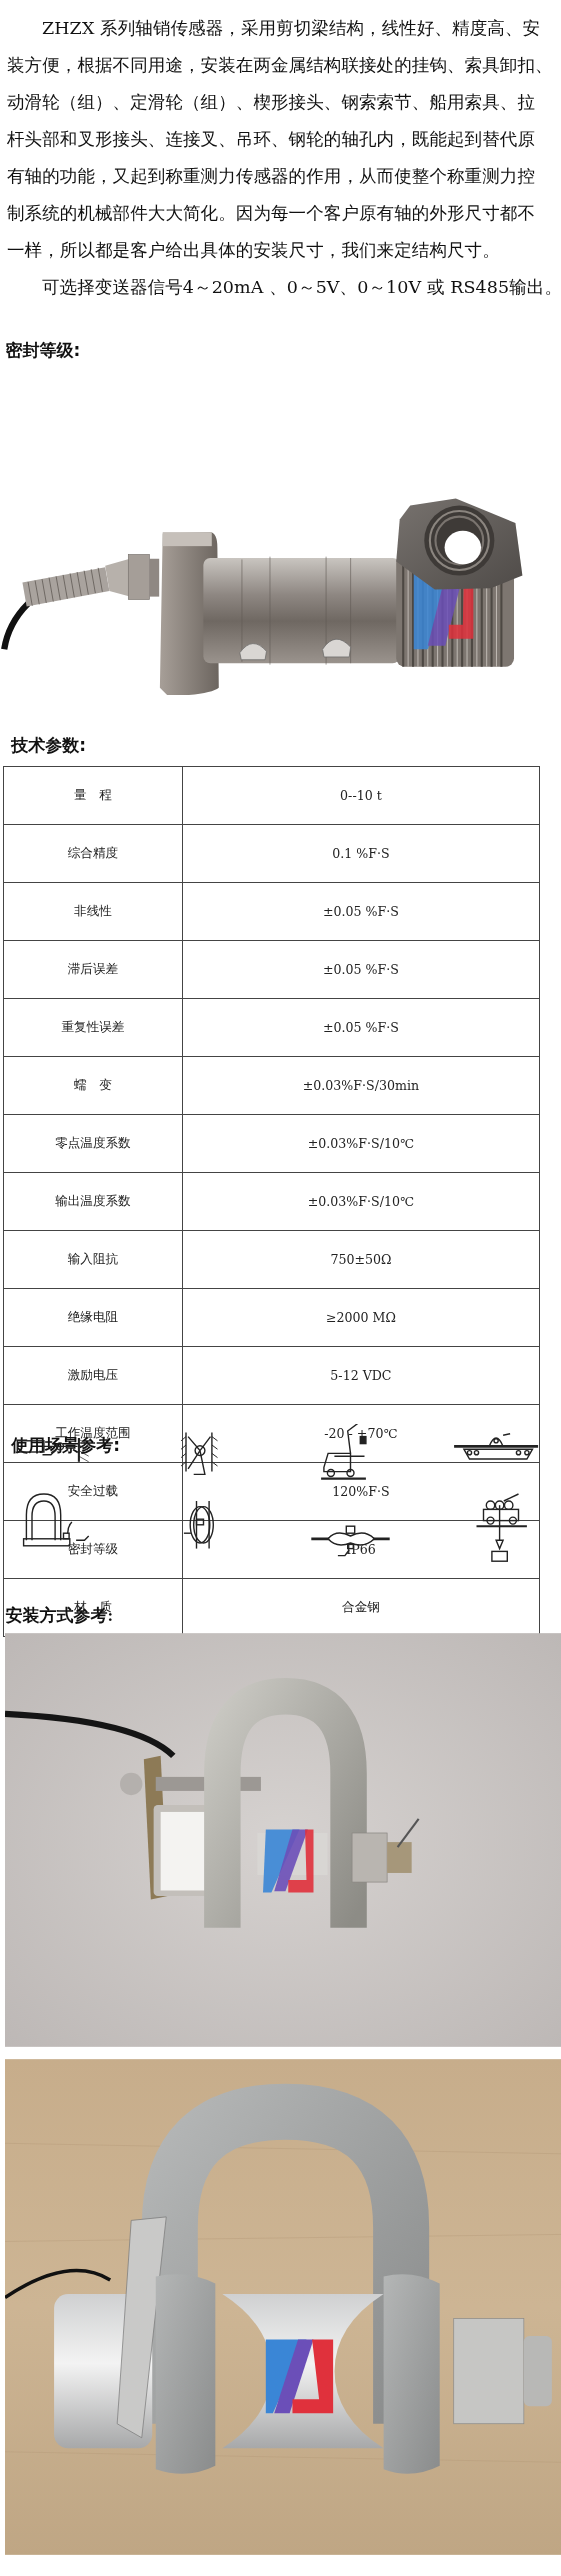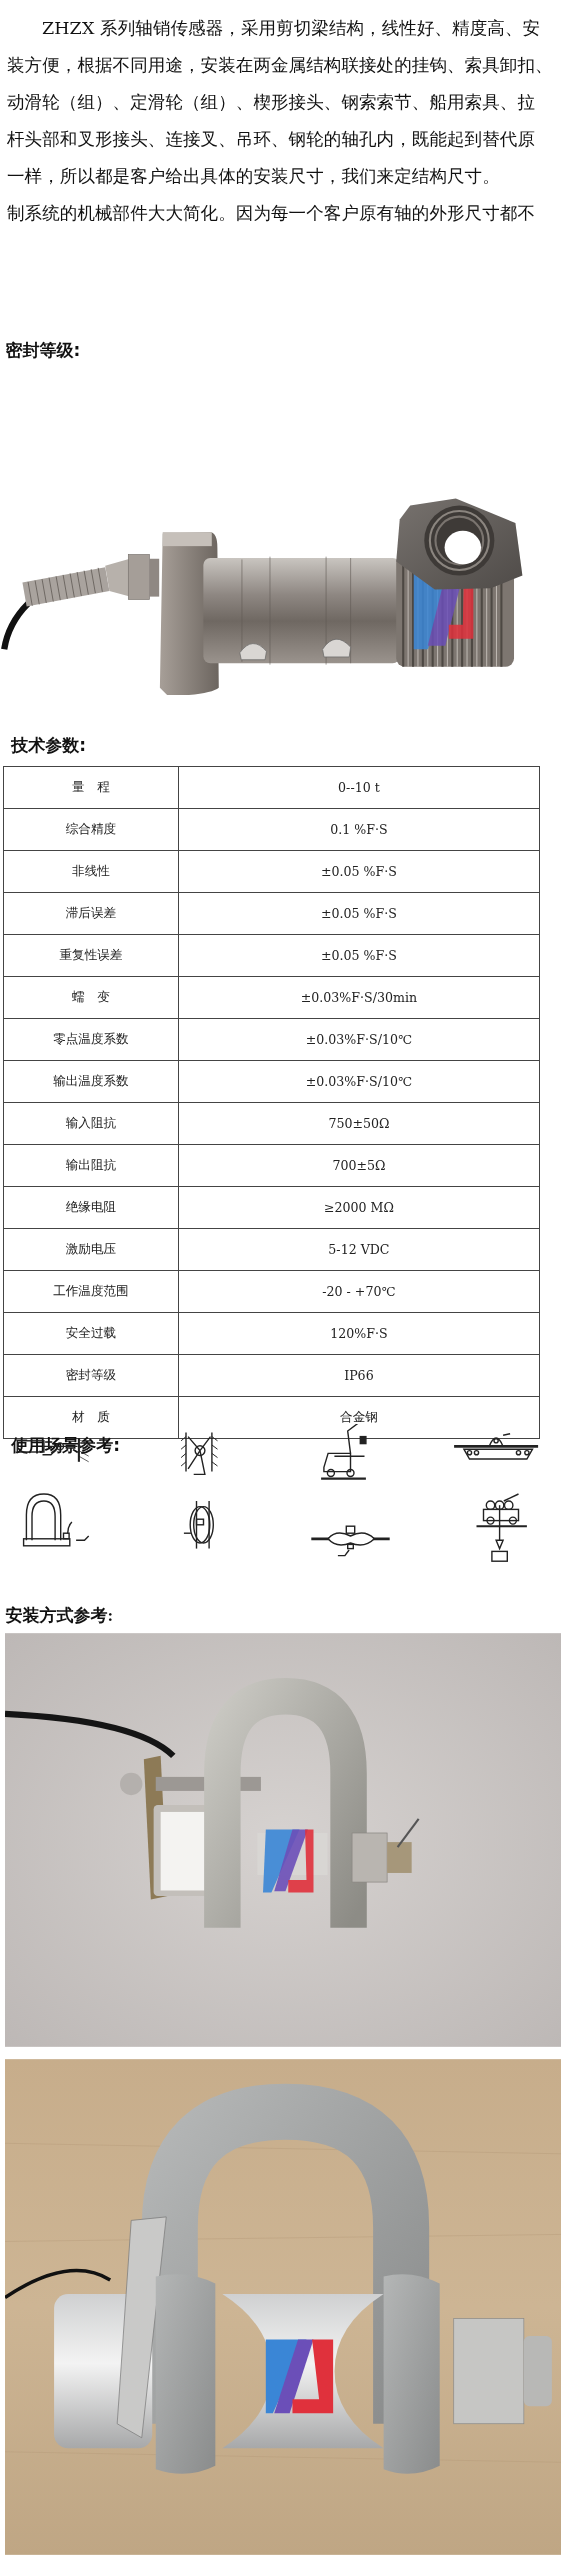--- a/index.html
+++ b/index.html
@@ -14,41 +14,43 @@
 
   .heading { font-family: "DejaVu Sans", "Liberation Sans", sans-serif; font-weight: bold;
              font-size: 17px; color: #111; line-height: 21px; }
 
   
   .photo-sensor { left: 0; top: 365px; width: 561px; height: 330px; }
 
   
   .spec { left: 2.8px; top: 766px; width: 537px; border-collapse: collapse; }
   .spec td { border: 1.1px solid #444; height: 33px; text-align: center; font-size: 12.6px;
-             padding: 4px; font-family: "DejaVu Serif", "Liberation Serif", serif; color: #222; }
+             padding: 12px; font-family: "DejaVu Serif", "Liberation Serif", serif; color: #222; }
   .spec td.k { width: 173px; }
   .spec td.v { width: 363px; }
 
   
   .usage { left: 0; top: 1424px; width: 561px; height: 140px; }
 
   
   .photo1 { left: 4.9px; top: 1633px; width: 556px; height: 414px; overflow: hidden; }
   .photo2 { left: 4.9px; top: 2059px; width: 556px; height: 496px; overflow: hidden; }
 </style>
 </head>
 <body>
 
 <div class="abs intro">
   <span class="line" style="text-indent:2em">ZHZX 系列轴销传感器，采用剪切梁结构，线性好、精度高、安</span>
   <span class="line">装方便，根据不同用途，安装在两金属结构联接处的挂钩、索具卸扣、</span>
   <span class="line">动滑轮（组）、定滑轮（组）、楔形接头、钢索索节、船用索具、拉</span>
   <span class="line">杆头部和叉形接头、连接叉、吊环、钢轮的轴孔内，既能起到替代原</span>
+  <span class="line">有轴的功能，又起到称重测力传感器的作用，从而使整个称重测力控</span>
+  <span class="line">制系统的机械部件大大简化。因为每一个客户原有轴的外形尺寸都不</span>
   <span class="line">一样，所以都是客户给出具体的安装尺寸，我们来定结构尺寸。</span>
-  <span class="line">制系统的机械部件大大简化。因为每一个客户原有轴的外形尺寸都不</span>
+  <span class="line" style="text-indent:2em">可选择变送器信号4～20mA 、0～5V、0～10V 或 RS485输出。</span>
 </div>
 
 <div class="abs heading" style="left:5.6px; top:340px;">密封等级:</div>
 
 <div class="abs photo-sensor">
   <svg width="561" height="330" viewBox="0 520 800 470" xmlns="http://www.w3.org/2000/svg">
     <defs>
       <linearGradient id="steel" x1="0" y1="0" x2="0" y2="1">
         <stop offset="0" stop-color="#c9c5c0"></stop>
         <stop offset="0.35" stop-color="#8e8782"></stop>
@@ -178,24 +180,20 @@
       </tr>
     <tr>
         <td class="k">输出温度系数</td>
         <td class="v">±0.03%F·S/10℃</td>
       </tr>
     <tr>
         <td class="k">输入阻抗</td>
         <td class="v">750±50Ω</td>
       </tr>
     <tr>
-        <td class="k">输出阻抗</td>
-        <td class="v">700±5Ω</td>
-      </tr>
-    <tr>
         <td class="k">绝缘电阻</td>
         <td class="v">≥2000 MΩ</td>
       </tr>
     <tr>
         <td class="k">激励电压</td>
         <td class="v">5-12 VDC</td>
       </tr>
     <tr>
         <td class="k">工作温度范围</td>
         <td class="v">-20 - +70℃</td>

